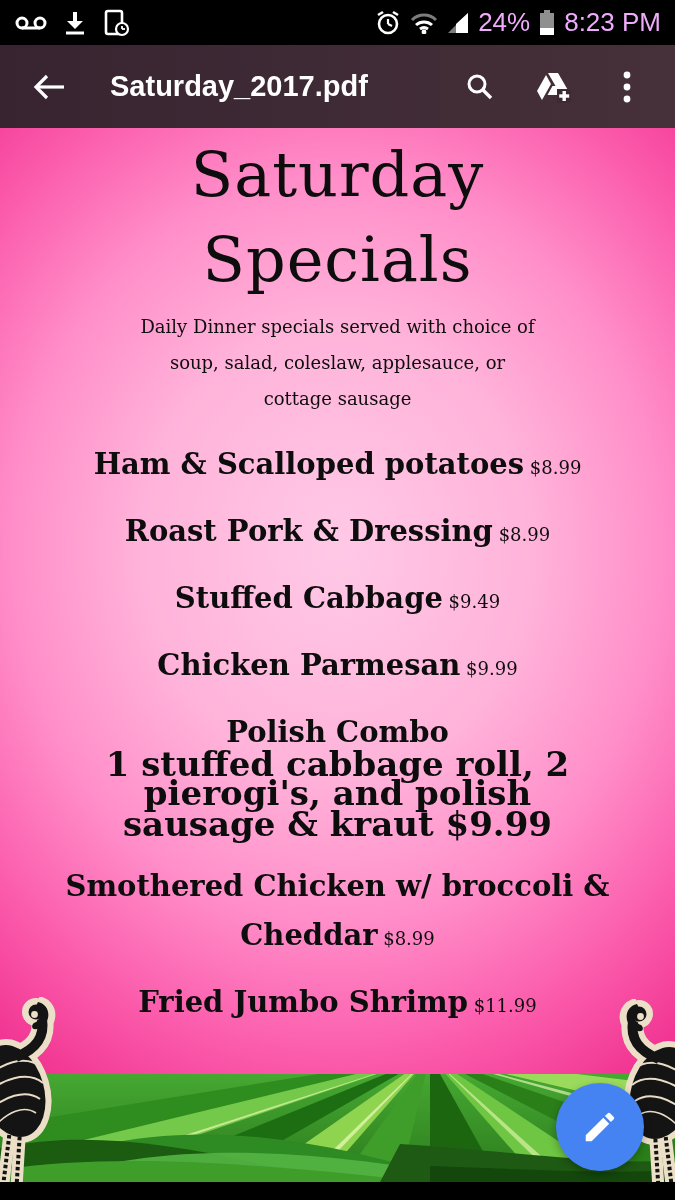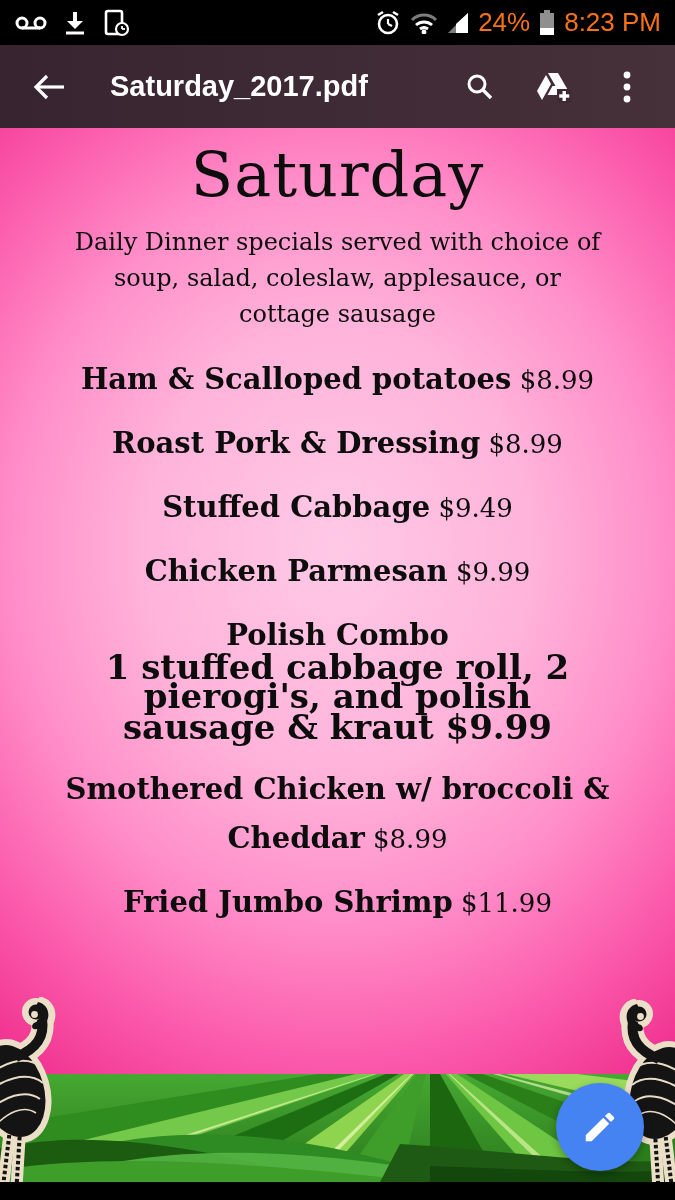--- a/index.html
+++ b/index.html
@@ -8,21 +8,21 @@
     position:relative;width:675px;height:1200px;overflow:hidden;
     font-family:"Liberation Sans",sans-serif;background:#000;
   }
   
   .status-bar{
     position:absolute;top:0;left:0;width:675px;height:45px;background:#000;
     display:flex;align-items:center;padding:0 14px;color:#fff;
   }
   .sb-left{display:flex;align-items:center;gap:14px;}
   .sb-right{margin-left:auto;display:flex;align-items:center;gap:9px;}
-  .sb-text{font-size:26px;color:#f97316;letter-spacing:0;}
+  .sb-text{font-size:26px;color:#f0abfc;letter-spacing:0;}
   .sb-icon{display:flex;align-items:center;justify-content:center;}
   
   .app-bar{
     position:absolute;top:45px;left:0;width:675px;height:83px;
     background:linear-gradient(90deg,#372430 0%,#3e2a35 45%,#463039 100%);
     display:flex;align-items:center;padding:0 22px;gap:8px;
   }
   .back-btn{width:40px;height:40px;margin-left:8px;display:flex;align-items:center;justify-content:center;cursor:pointer;}
   .app-title{
     color:#fff;font-size:29px;font-weight:600;margin-left:32px;flex:1;
@@ -35,27 +35,27 @@
     position:absolute;top:128px;left:0;width:675px;height:1054px;
     background:radial-gradient(ellipse 560px 640px at 50% 40%,
       #ffc9e6 0%, #ffb3da 35%, #ff8ec9 58%, #fb5aab 80%, #ef2f8e 100%);
     overflow:hidden;
   }
   .menu-text{
     position:absolute;top:0;left:0;width:675px;padding:4px 18px 0 18px;
     text-align:center;color:#0d0d0d;font-family:"DejaVu Serif",serif;
   }
   .menu-title{font-size:62px;line-height:85px;font-weight:400;letter-spacing:1px;}
-  .menu-subtitle{font-size:24px;line-height:36px;margin-top:7px;font-weight:400;}
+  .menu-subtitle{font-size:18px;line-height:36px;margin-top:7px;font-weight:400;}
   .menu-items{margin-top:14px;}
   .menu-item{margin:0 0 14px 0;}
   .item-line{font-size:29px;line-height:32px;font-weight:700;margin-top:17px;}
   .item-line:first-child{margin-top:0;}
   .menu-item{padding-top:17px;}
-  .price{font-weight:400;font-size:26px;margin-top:24px;}
+  .price{font-weight:400;font-size:18px;margin-top:24px;}
   .item-desc{font-size:34px;line-height:29px;font-weight:700;margin-top:2px;}
   
   .grass{position:absolute;left:0;bottom:0;width:675px;height:108px;}
   .flamingo{position:absolute;width:82px;height:272px;}
   .flamingo.left{left:-12px;top:869px;}
   .flamingo.right{right:-12px;top:871px;transform:scaleX(-1);}
   .fab{
     position:absolute;left:556px;top:1083px;width:88px;height:88px;border-radius:50%;
     display:flex;align-items:center;justify-content:center;cursor:pointer;
     box-shadow:0 3px 8px rgba(0,0,0,.3);
@@ -161,20 +161,21 @@
           </svg>
       </div>
     </div>
   </div>
 
   <div class="pdf-page">
 
     <div class="menu-text">
       <div class="menu-title" id="menu-title">
           <div>Saturday</div>
+          <div>Specials</div>
         </div>
       <div class="menu-subtitle" id="menu-subtitle">
           <div>Daily Dinner specials served with choice of</div>
           <div>soup, salad, coleslaw, applesauce, or</div>
           <div>cottage sausage</div>
         </div>
       <div class="menu-items" id="menu-items">
           <div class="menu-item">
             <div class="item-line">Ham &amp; Scalloped potatoes<span class="price"> $8.99</span></div>
           </div>

